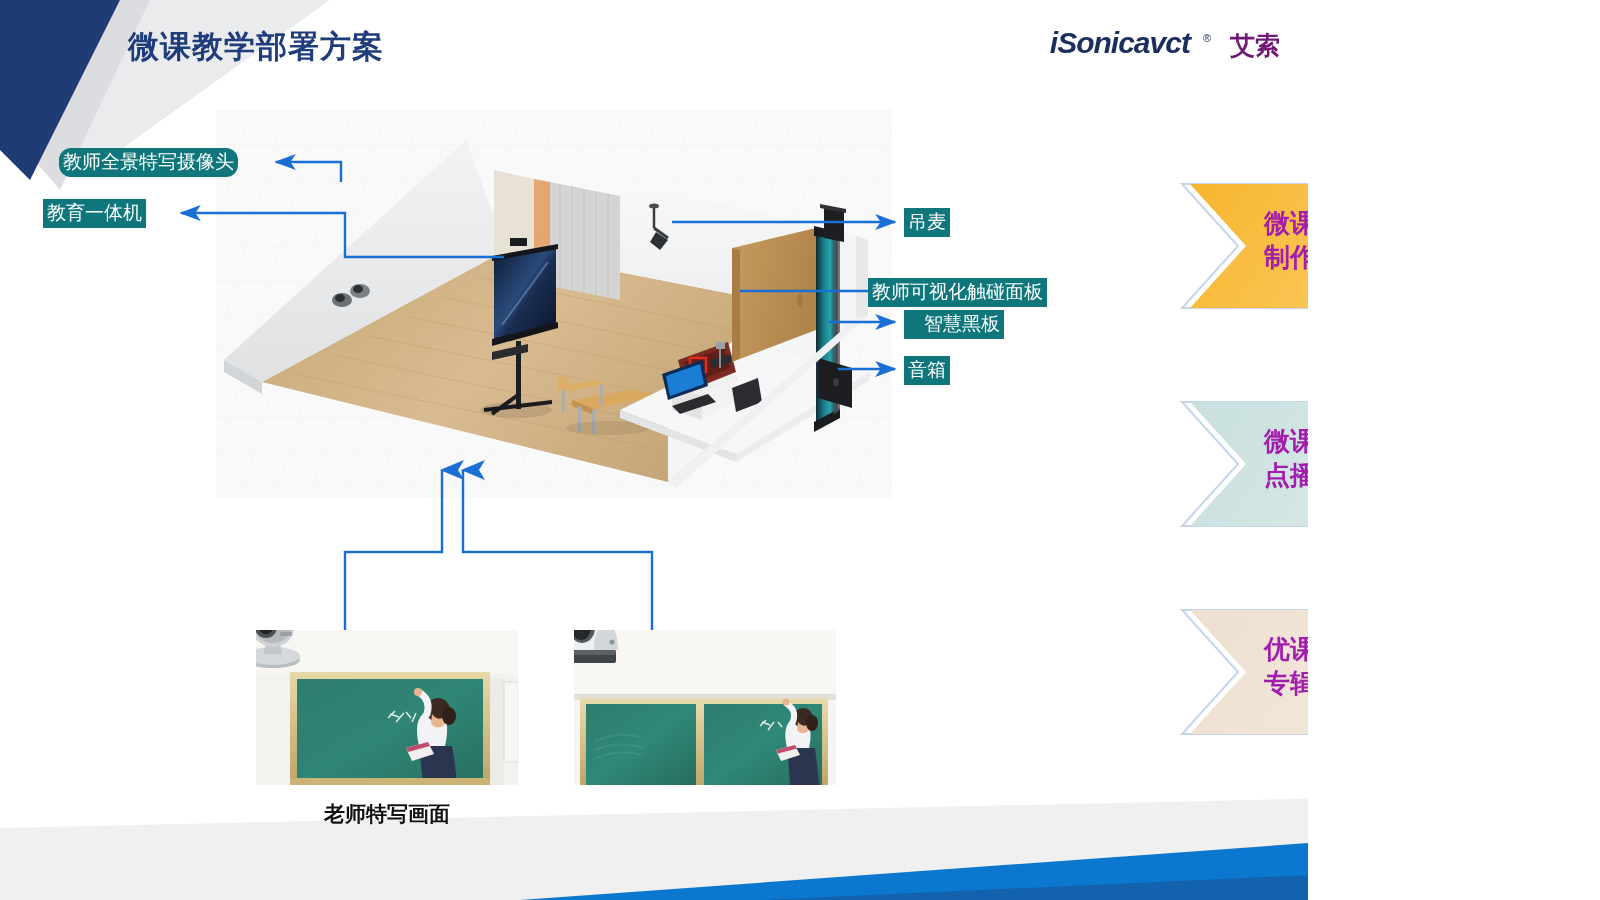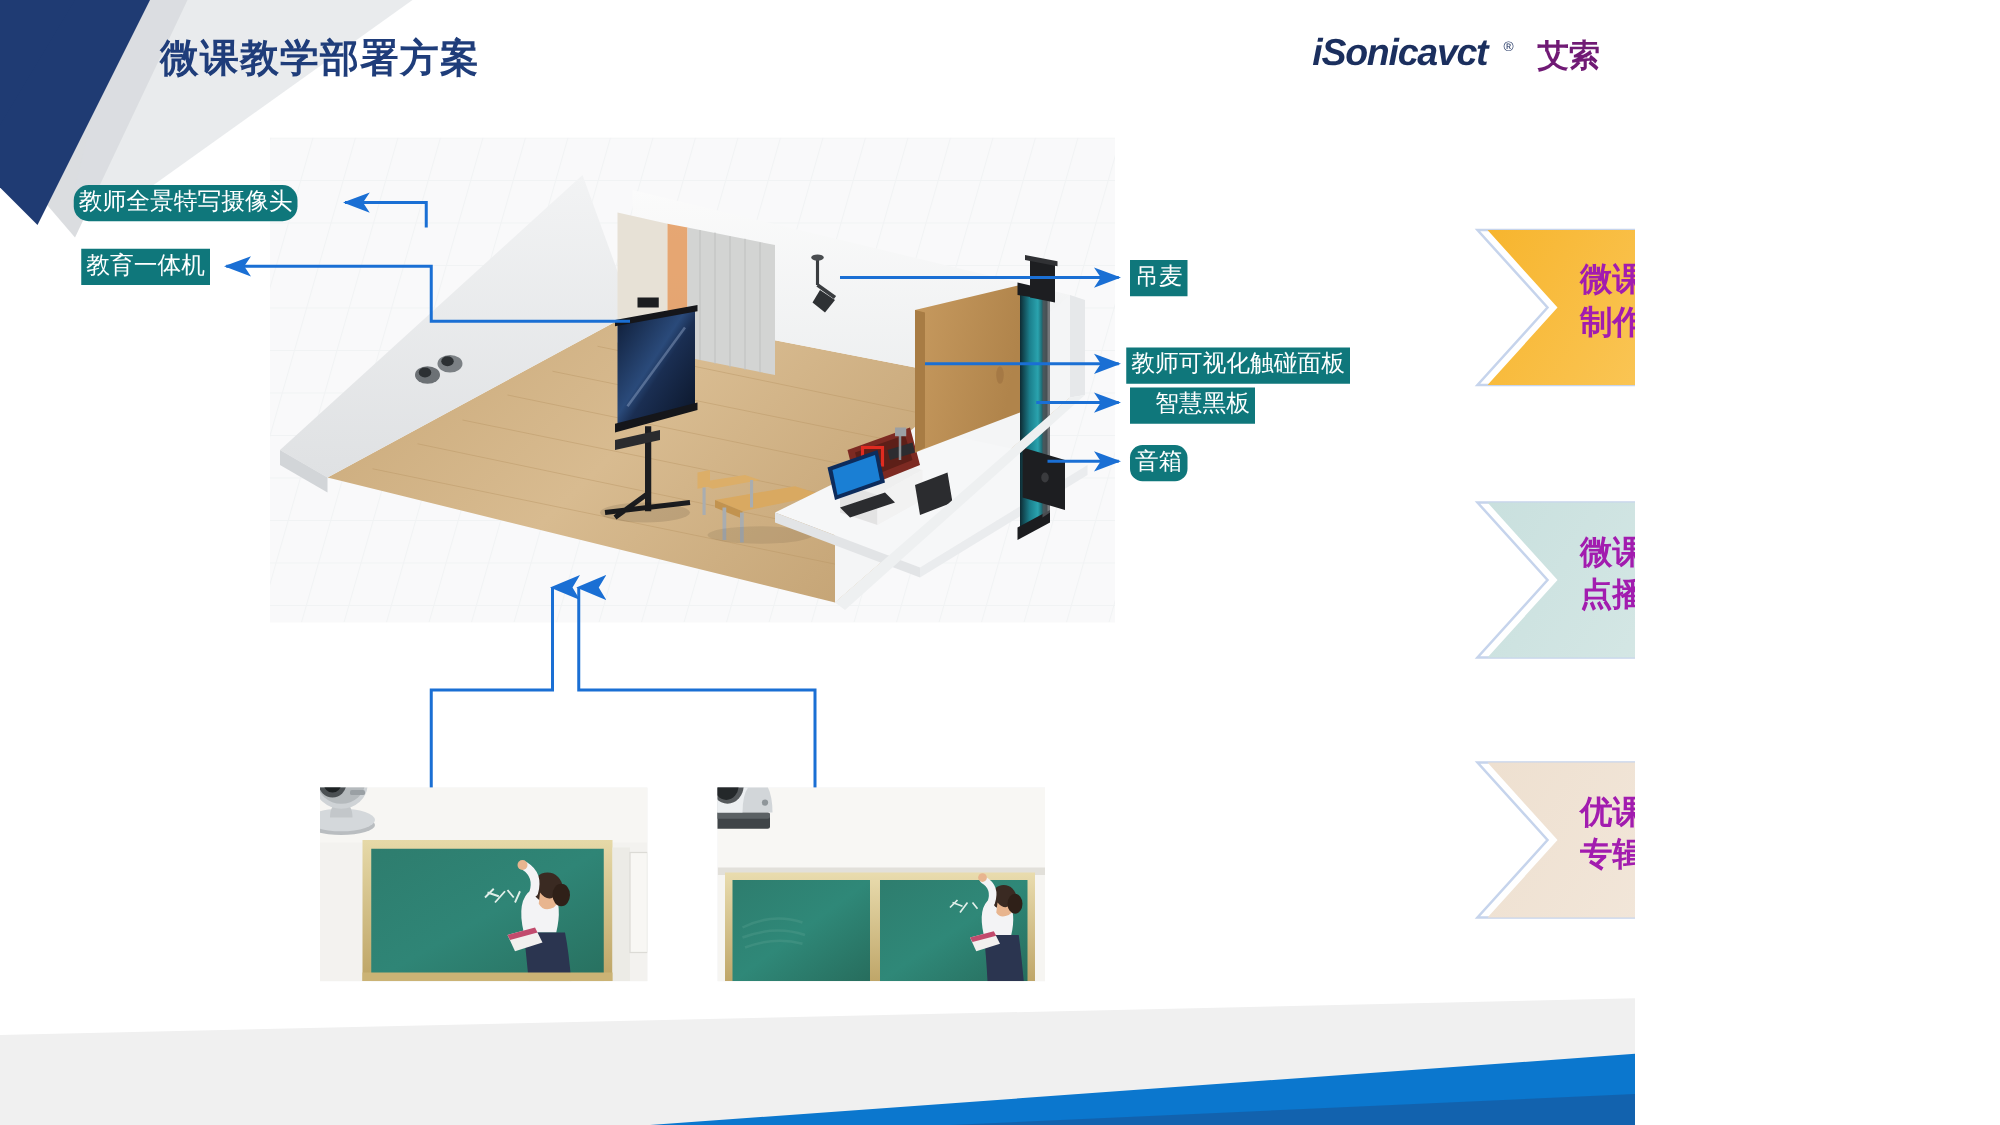--- a/index.html
+++ b/index.html
@@ -281,26 +281,26 @@
       <path d="M829 322 L895 322" marker-end="url(#arrR)"></path>
 
       <path d="M838 369 L895 369" marker-end="url(#arrR)"></path>
 
       <path d="M345 641 L345 552 L442 552 L442 470" marker-end="url(#arrU)"></path>
       <path d="M652 641 L652 552 L463 552 L463 470" marker-end="url(#arrU)"></path>
     </g>
   </svg>
 
   <div class="tag" style="left:59px;top:148px;border-radius:12px;">教师全景特写摄像头</div>
-  <div class="tag" style="left:65px;top:199px;">教育一体机</div>
+  <div class="tag" style="left:43px;top:199px;">教育一体机</div>
 
   <div class="tag" style="left:904px;top:208px;">吊麦</div>
-  <div class="tag" style="left:901px;top:278px;">教师可视化触碰面板</div>
+  <div class="tag" style="left:868px;top:278px;">教师可视化触碰面板</div>
   <div class="tag" style="left:904px;top:310px;padding-left:20px;">智慧黑板</div>
-  <div class="tag" style="left:904px;top:356px;border-radius:10px;">音箱</div>
+  <div class="tag" style="left:904px;top:356px;">音箱</div>
 
   <div class="photo" style="left:256px;top:630px;width:262px;height:155px;">
     <svg viewBox="0 0 262 155" width="262" height="155">
       <defs>
         <linearGradient id="cb1" x1="0" y1="0" x2="1" y2="1">
           <stop offset="0" stop-color="#2e7d6e"></stop>
             <stop offset="0.5" stop-color="#2f8576"></stop>
           <stop offset="1" stop-color="#28705f"></stop>
         </linearGradient>
         <linearGradient id="frm1" x1="0" y1="0" x2="0" y2="1">
@@ -345,20 +345,21 @@
       <path d="M26 56 q0 -12 9 -12 q9 0 9 12 z" fill="#c3c7ca"></path>
       <ellipse cx="35" cy="30" rx="21" ry="19" fill="#cfd3d6"></ellipse>
       <ellipse cx="35" cy="28" rx="19" ry="17" fill="#b5babd"></ellipse>
       <circle cx="28" cy="29" r="11" fill="#4b5053"></circle>
       <circle cx="28" cy="29" r="7" fill="#1d2123"></circle>
       <circle cx="26" cy="26" r="2.4" fill="#8f969a"></circle>
       <rect x="30" y="9" width="10" height="6" rx="2" fill="#9aa0a4"></rect>
       <rect x="42" y="34" width="12" height="4" rx="1.5" fill="#9aa0a4"></rect>
     </svg>
   </div>
+  <div class="photo-cap" style="left:256px;top:800px;width:262px;">老师特写画面</div>
 
   <div class="photo" style="left:574px;top:630px;width:262px;height:155px;">
     <svg viewBox="0 0 262 155" width="262" height="155">
       <defs>
         <linearGradient id="cb2" x1="0" y1="0" x2="1" y2="1">
           <stop offset="0" stop-color="#2e7d6e"></stop>
             <stop offset="0.5" stop-color="#2f8878"></stop>
           <stop offset="1" stop-color="#276d5d"></stop>
         </linearGradient>
         <linearGradient id="frm2" x1="0" y1="0" x2="0" y2="1">

